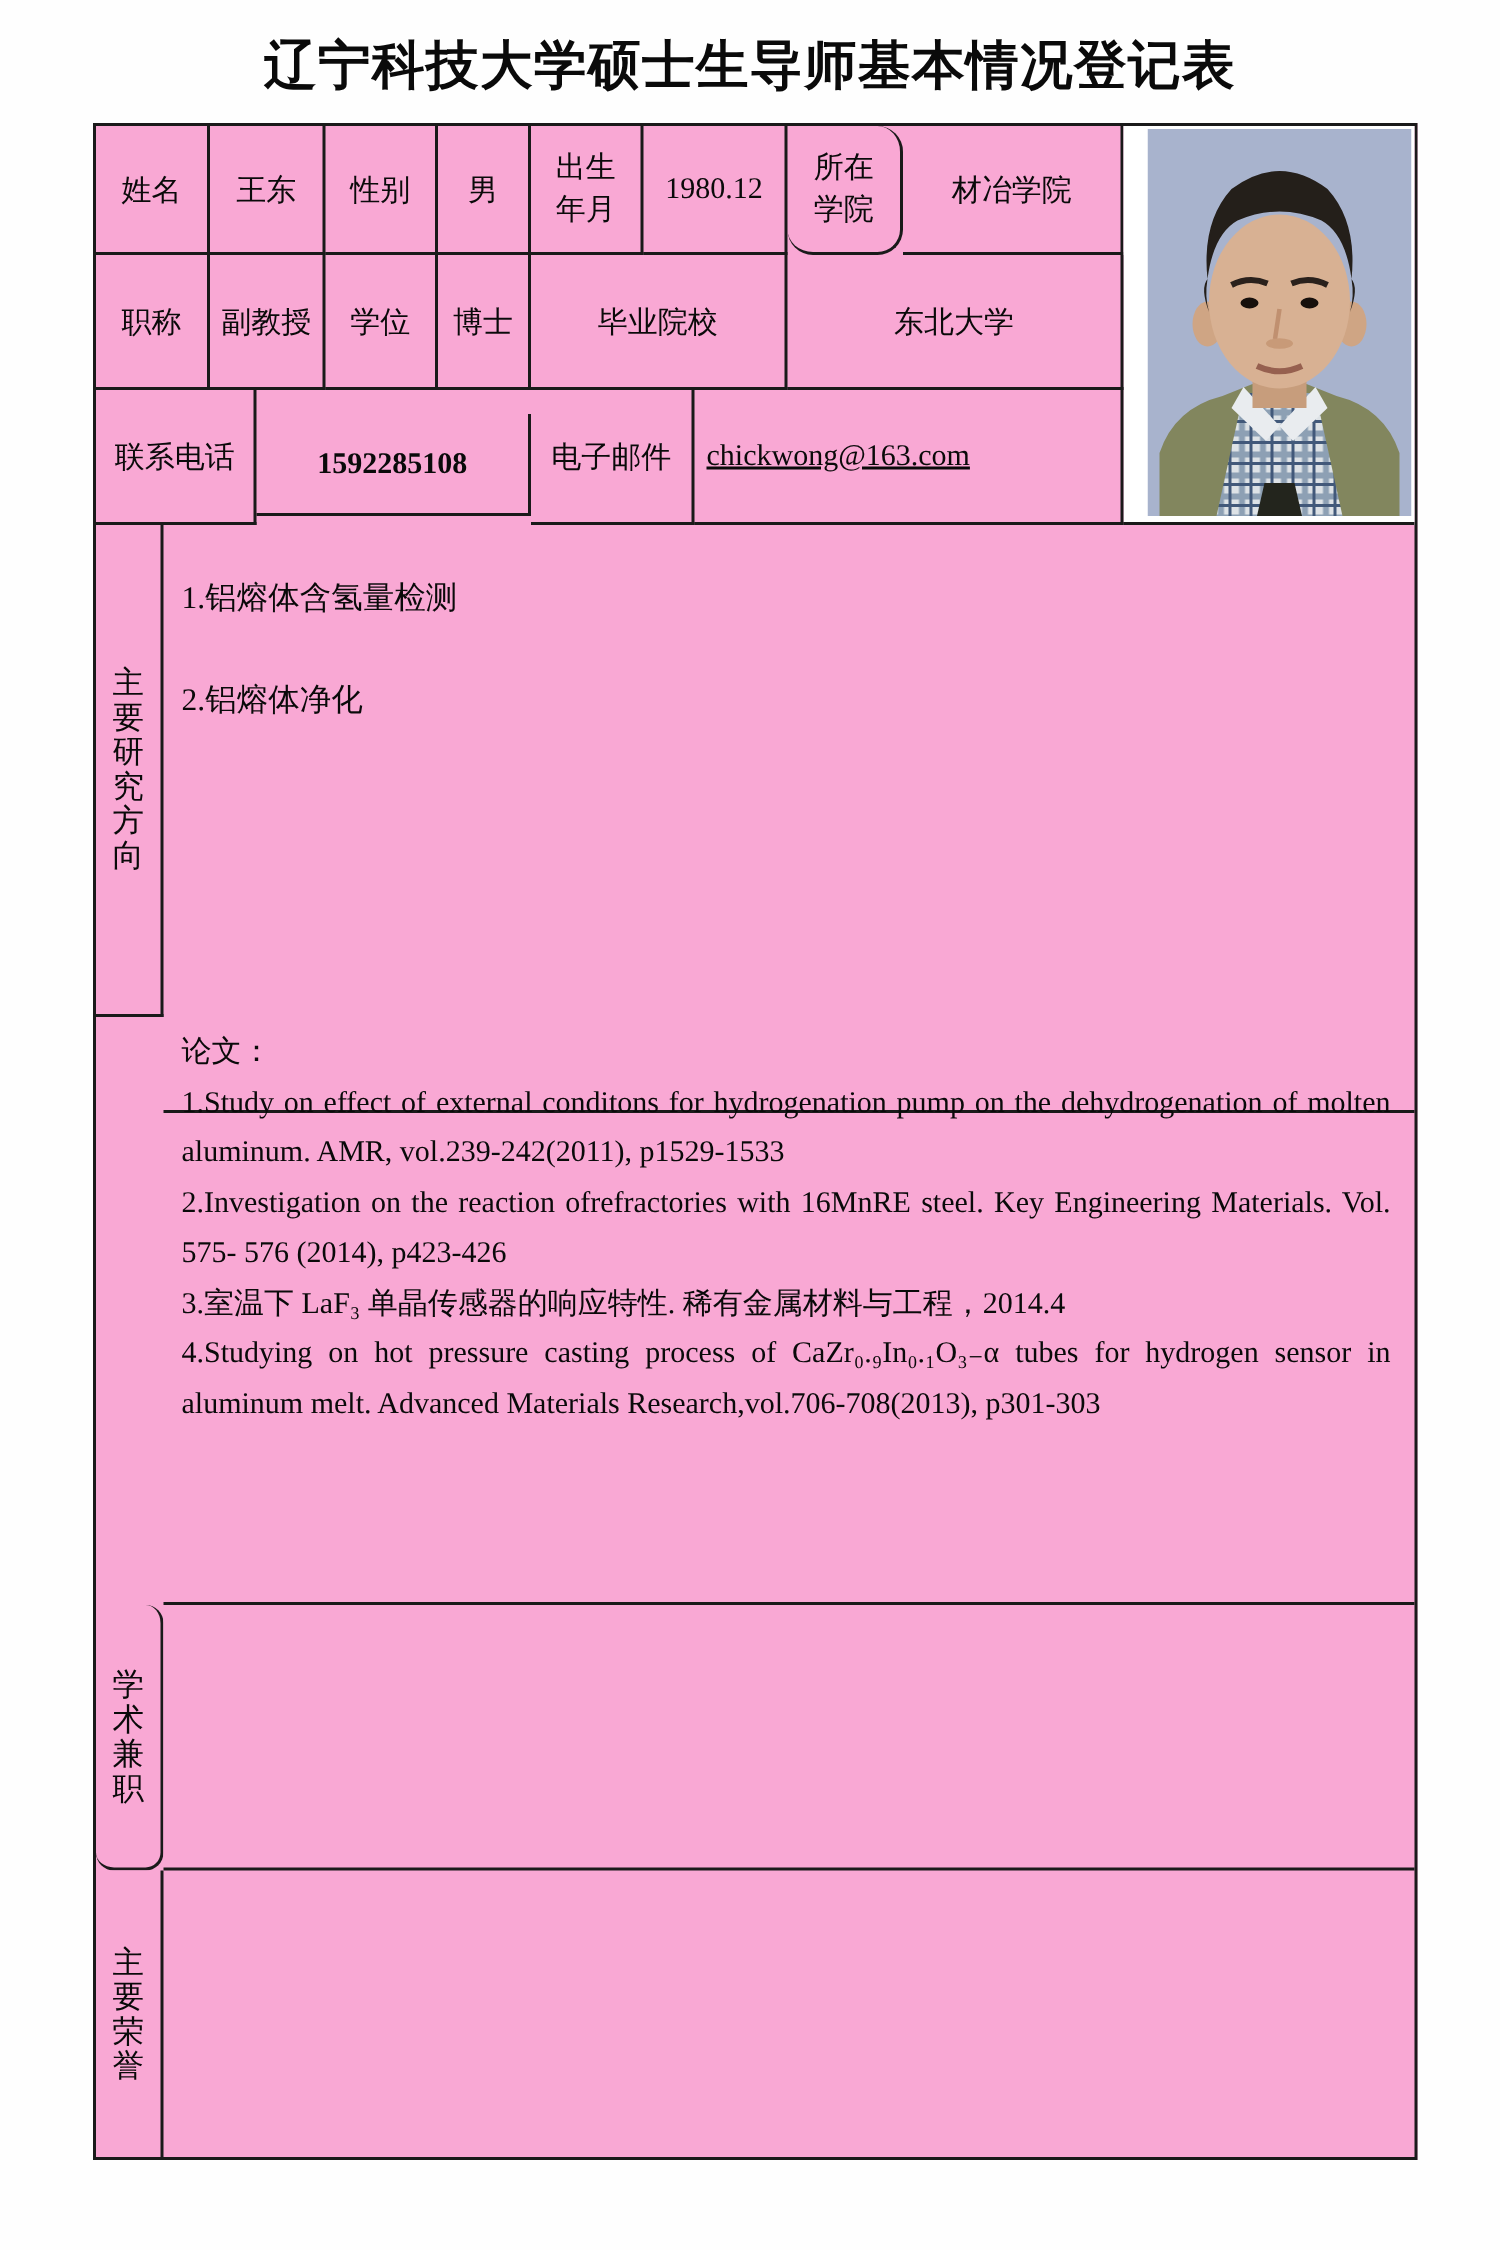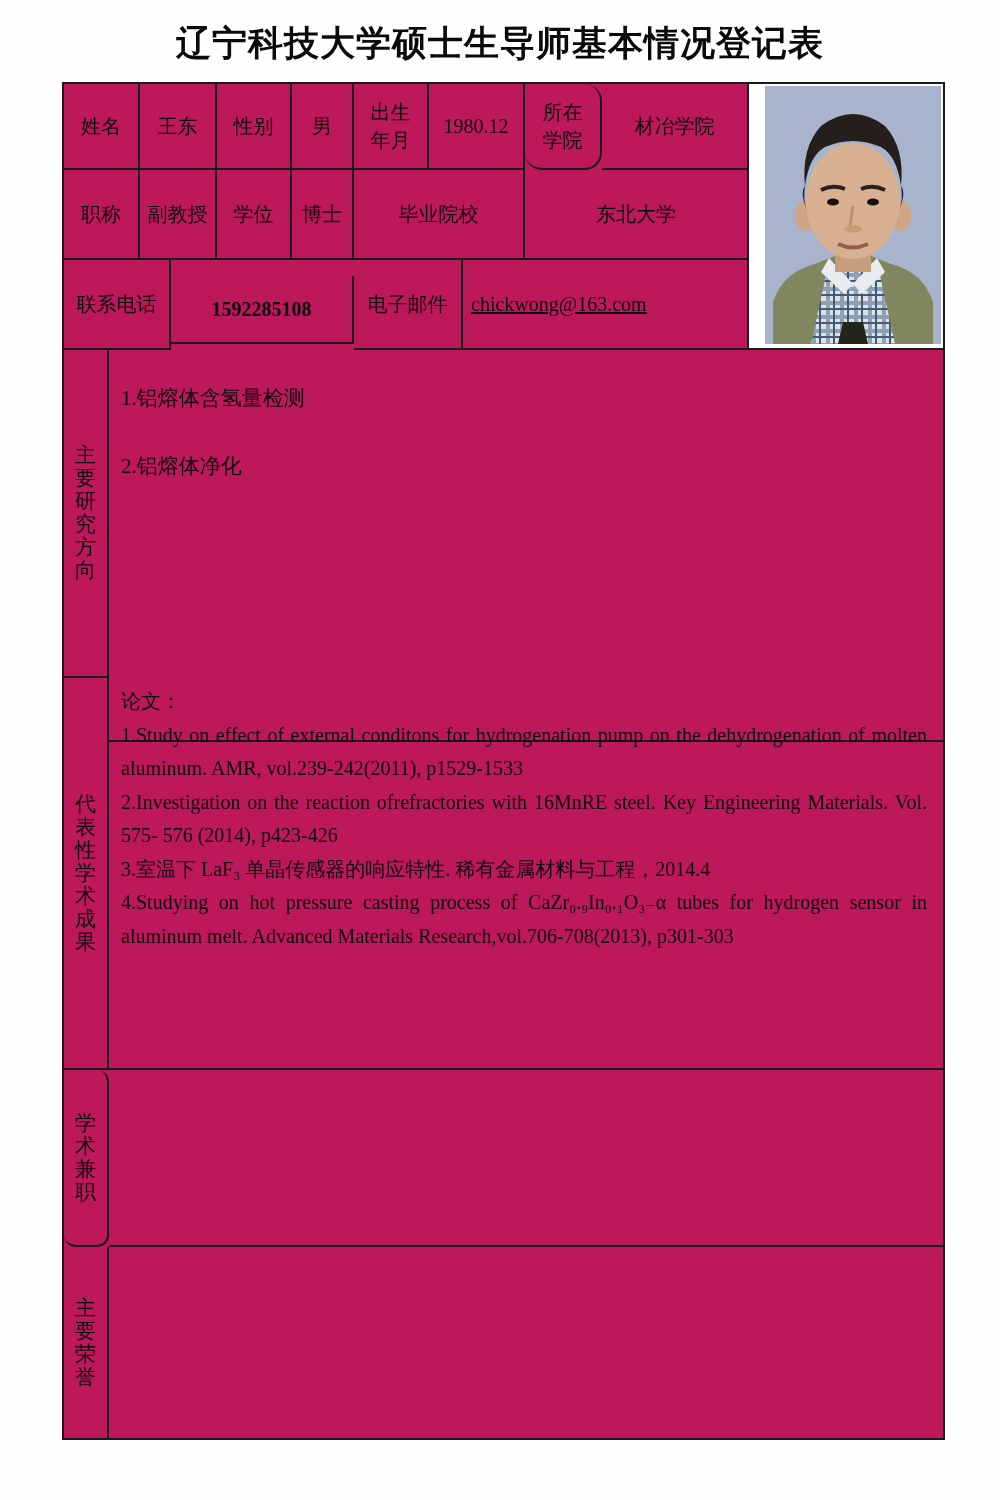--- a/index.html
+++ b/index.html
@@ -2,21 +2,21 @@
 <html><head>
 <meta charset="utf-8">
 <style>
   html,body{margin:0;padding:0;background:#ffffff;}
   .page{position:relative;width:1000px;height:1500px;background:#fefefe;overflow:hidden;
         font-family:"Liberation Serif","DejaVu Serif",serif;color:#0a0a0a;}
   .title{position:absolute;top:20px;left:0;width:1000px;text-align:center;
          font-family:"Liberation Sans","DejaVu Sans",sans-serif;
          font-size:35px;font-weight:bold;letter-spacing:1px;margin:0;}
   .form{position:absolute;left:62px;top:82px;width:883px;height:1358px;
-        border:2px solid #1a1a1a;box-sizing:border-box;background:#be185d;}
+        border:2px solid #1a1a1a;box-sizing:border-box;background:#f9a8d4;}
   .cell{position:absolute;box-sizing:border-box;border-right:2px solid #1a1a1a;
         border-bottom:2px solid #1a1a1a;display:flex;align-items:center;
         justify-content:center;font-size:20px;text-align:center;overflow:hidden;}
   .cell.last-col{border-right:none;}
   .cell.last-row{border-bottom:none;}
   .cell.wrap2{padding:0 14px;line-height:28px;}
   .cell.left{justify-content:flex-start;text-align:left;padding-left:8px;}
   .email{text-decoration:underline;color:#0a0a0a;}
   .vlabel{flex-direction:column;}
   .vlabel span{display:block;width:24px;font-size:21px;line-height:23px;
@@ -112,23 +112,20 @@
     <div class="cell vlabel" style="left:0;top:266px;width:45px;height:328px;">
       <span>主要研究方向</span>
     </div>
     <div class="cell last-col content" style="left:45px;top:266px;width:834px;height:392px;">
       <div class="research-body">
         <p>1.铝熔体含氢量检测</p>
         <p>2.铝熔体净化</p>
       </div>
     </div>
 
-    <div class="cell vlabel" style="left:0;top:594px;width:45px;height:392px;">
-      <span>代表性学术成果</span>
-    </div>
     <div class="cell last-col content" style="left:45px;top:594px;width:834px;height:392px;">
       <div class="papers-body">
         <p class="heading">论文：</p>
         <p>1.Study on effect of external conditons for hydrogenation pump on the dehydrogenation of molten aluminum. AMR, vol.239-242(2011), p1529-1533</p>
         <p>2.Investigation on the reaction ofrefractories with 16MnRE steel. Key Engineering Materials. Vol. 575- 576 (2014), p423-426</p>
         <p>3.室温下 LaF₃ 单晶传感器的响应特性. 稀有金属材料与工程，2014.4</p>
         <p>4.Studying on hot pressure casting process of CaZr₀.₉In₀.₁O₃₋α tubes for hydrogen sensor in aluminum melt. Advanced Materials Research,vol.706-708(2013), p301-303</p>
       </div>
     </div>
 

